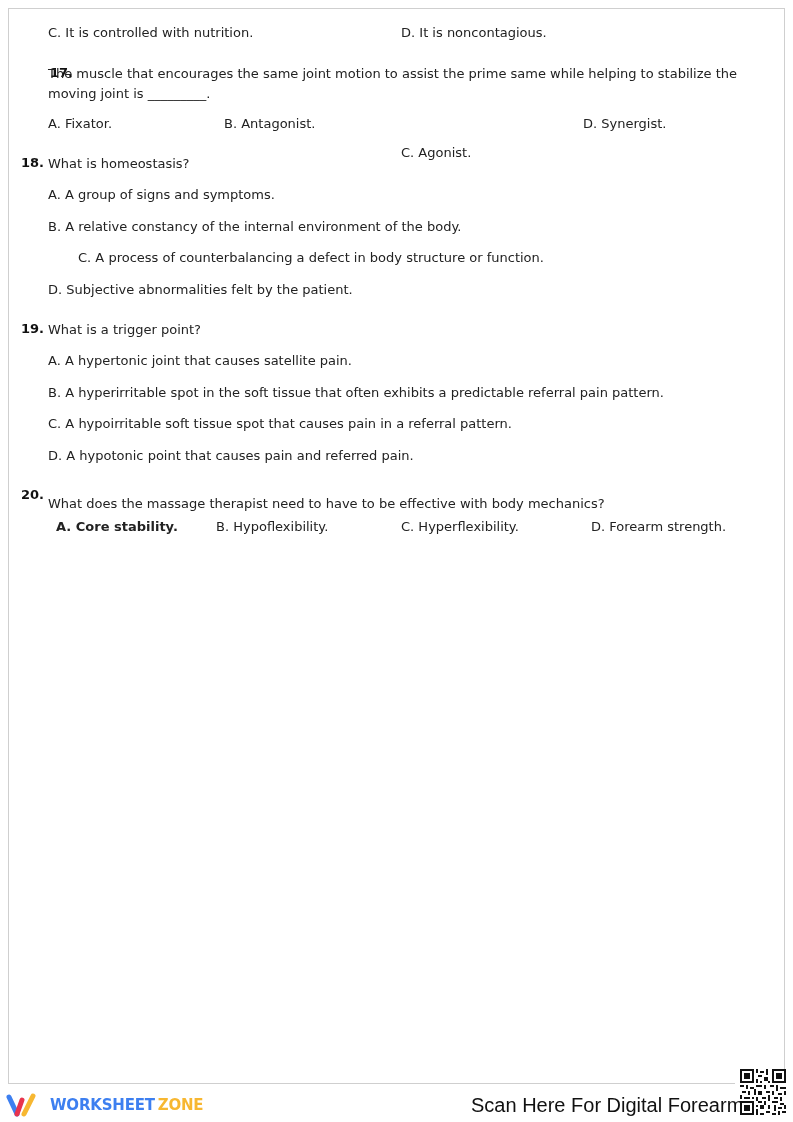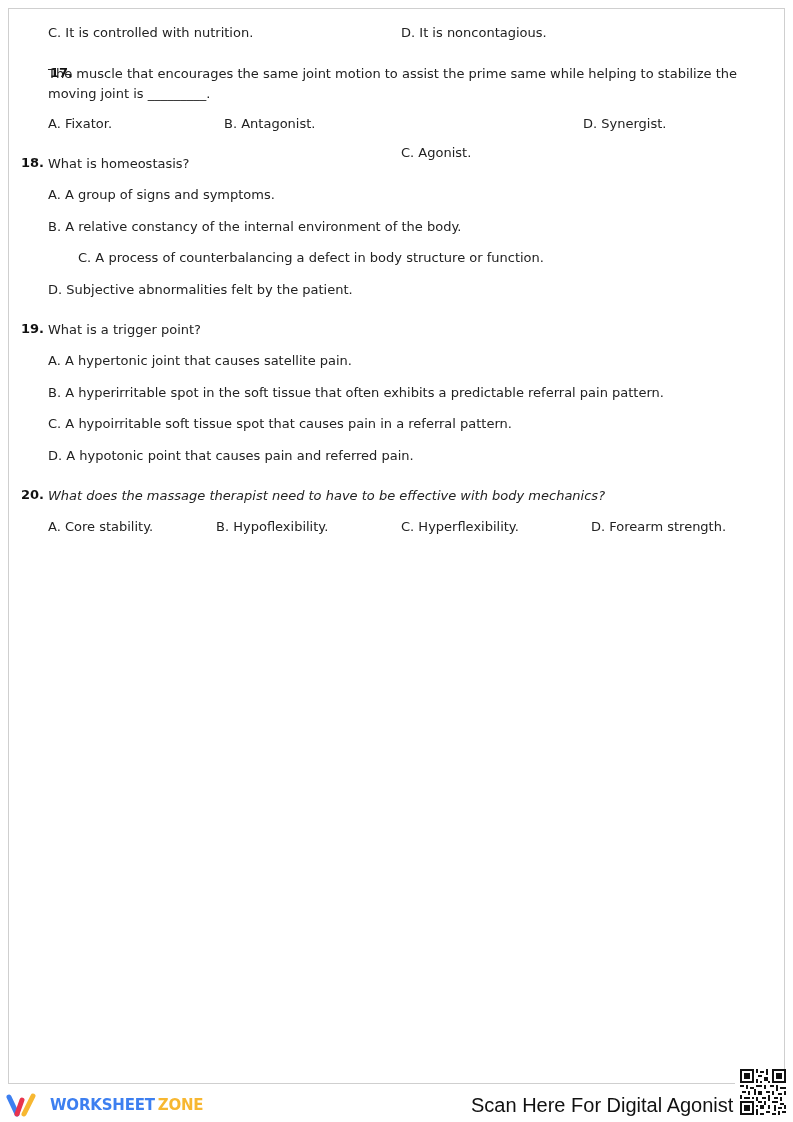--- a/index.html
+++ b/index.html
@@ -93,40 +93,40 @@
   <span class="q-num" style="top:1px;">19.</span>
   <div class="q-text" style="top:0;">What is a trigger point?</div>
   <span class="opt" style="left:48px;top:33px;"><span>A.</span> <span>A hypertonic joint that causes satellite pain.</span></span>
   <span class="opt" style="left:48px;top:65px;"><span>B.</span> <span>A hyperirritable spot in the soft tissue that often exhibits a predictable referral pain pattern.</span></span>
   <span class="opt" style="left:48px;top:96px;"><span>C.</span> <span>A hypoirritable soft tissue spot that causes pain in a referral pattern.</span></span>
   <span class="opt" style="left:48px;top:128px;"><span>D.</span> <span>A hypotonic point that causes pain and referred pain.</span></span>
 </div>
 
 <div class="q-block" style="top:486px;">
   <span class="q-num" style="top:1px;">20.</span>
-  <div class="q-text" style="top:0;font-style:italic;">What does the massage therapist need to have to be effective with body mechanics?</div>
-  <span class="opt" style="left:48px;top:33px;"><span>A.</span> <span>Core stability.</span></span>
+  <div class="q-text" style="top:8px;">What does the massage therapist need to have to be effective with body mechanics?</div>
+  <span class="opt" style="left:56px;top:33px;font-weight:bold;"><span>A.</span> <span>Core stability.</span></span>
   <span class="opt" style="left:216px;top:33px;"><span>B.</span> <span>Hypoflexibility.</span></span>
   <span class="opt" style="left:401px;top:33px;"><span>C.</span> <span>Hyperflexibility.</span></span>
   <span class="opt" style="left:577px;top:33px;margin-left:14px;"><span>D.</span> <span>Forearm strength.</span></span>
 </div>
 
 <div class="logo">
   <span>
     <svg width="32" height="26" viewBox="0 0 32 26">
       <path d="M3 5 L11 22" stroke="#3d7ff0" stroke-width="5" stroke-linecap="round" fill="none"></path>
       <path d="M11 22 L16 8" stroke="#e8344e" stroke-width="5" stroke-linecap="round" fill="none"></path>
       <path d="M18 22 L27 4" stroke="#f7b731" stroke-width="5" stroke-linecap="round" fill="none"></path>
     </svg>
   </span>
   <span class="logo-text-a">WORKSHEET</span>
   <span class="logo-text-b">ZONE</span>
 </div>
 
-<span class="scan-text">Scan Here For Digital Agonist</span>
+<span class="scan-text">Scan Here For Digital Forearm</span>
 
 <div class="qr">
   <svg width="46" height="46" viewBox="0 0 23 23" shape-rendering="crispEdges">
     <rect x="0" y="0" width="23" height="23" fill="#ffffff"></rect>
 
     <rect x="0" y="0" width="7" height="7" fill="#111"></rect>
       <rect x="1" y="1" width="5" height="5" fill="#fff"></rect>
       <rect x="2" y="2" width="3" height="3" fill="#111"></rect>
     <rect x="16" y="0" width="7" height="7" fill="#111"></rect>
       <rect x="17" y="1" width="5" height="5" fill="#fff"></rect>

